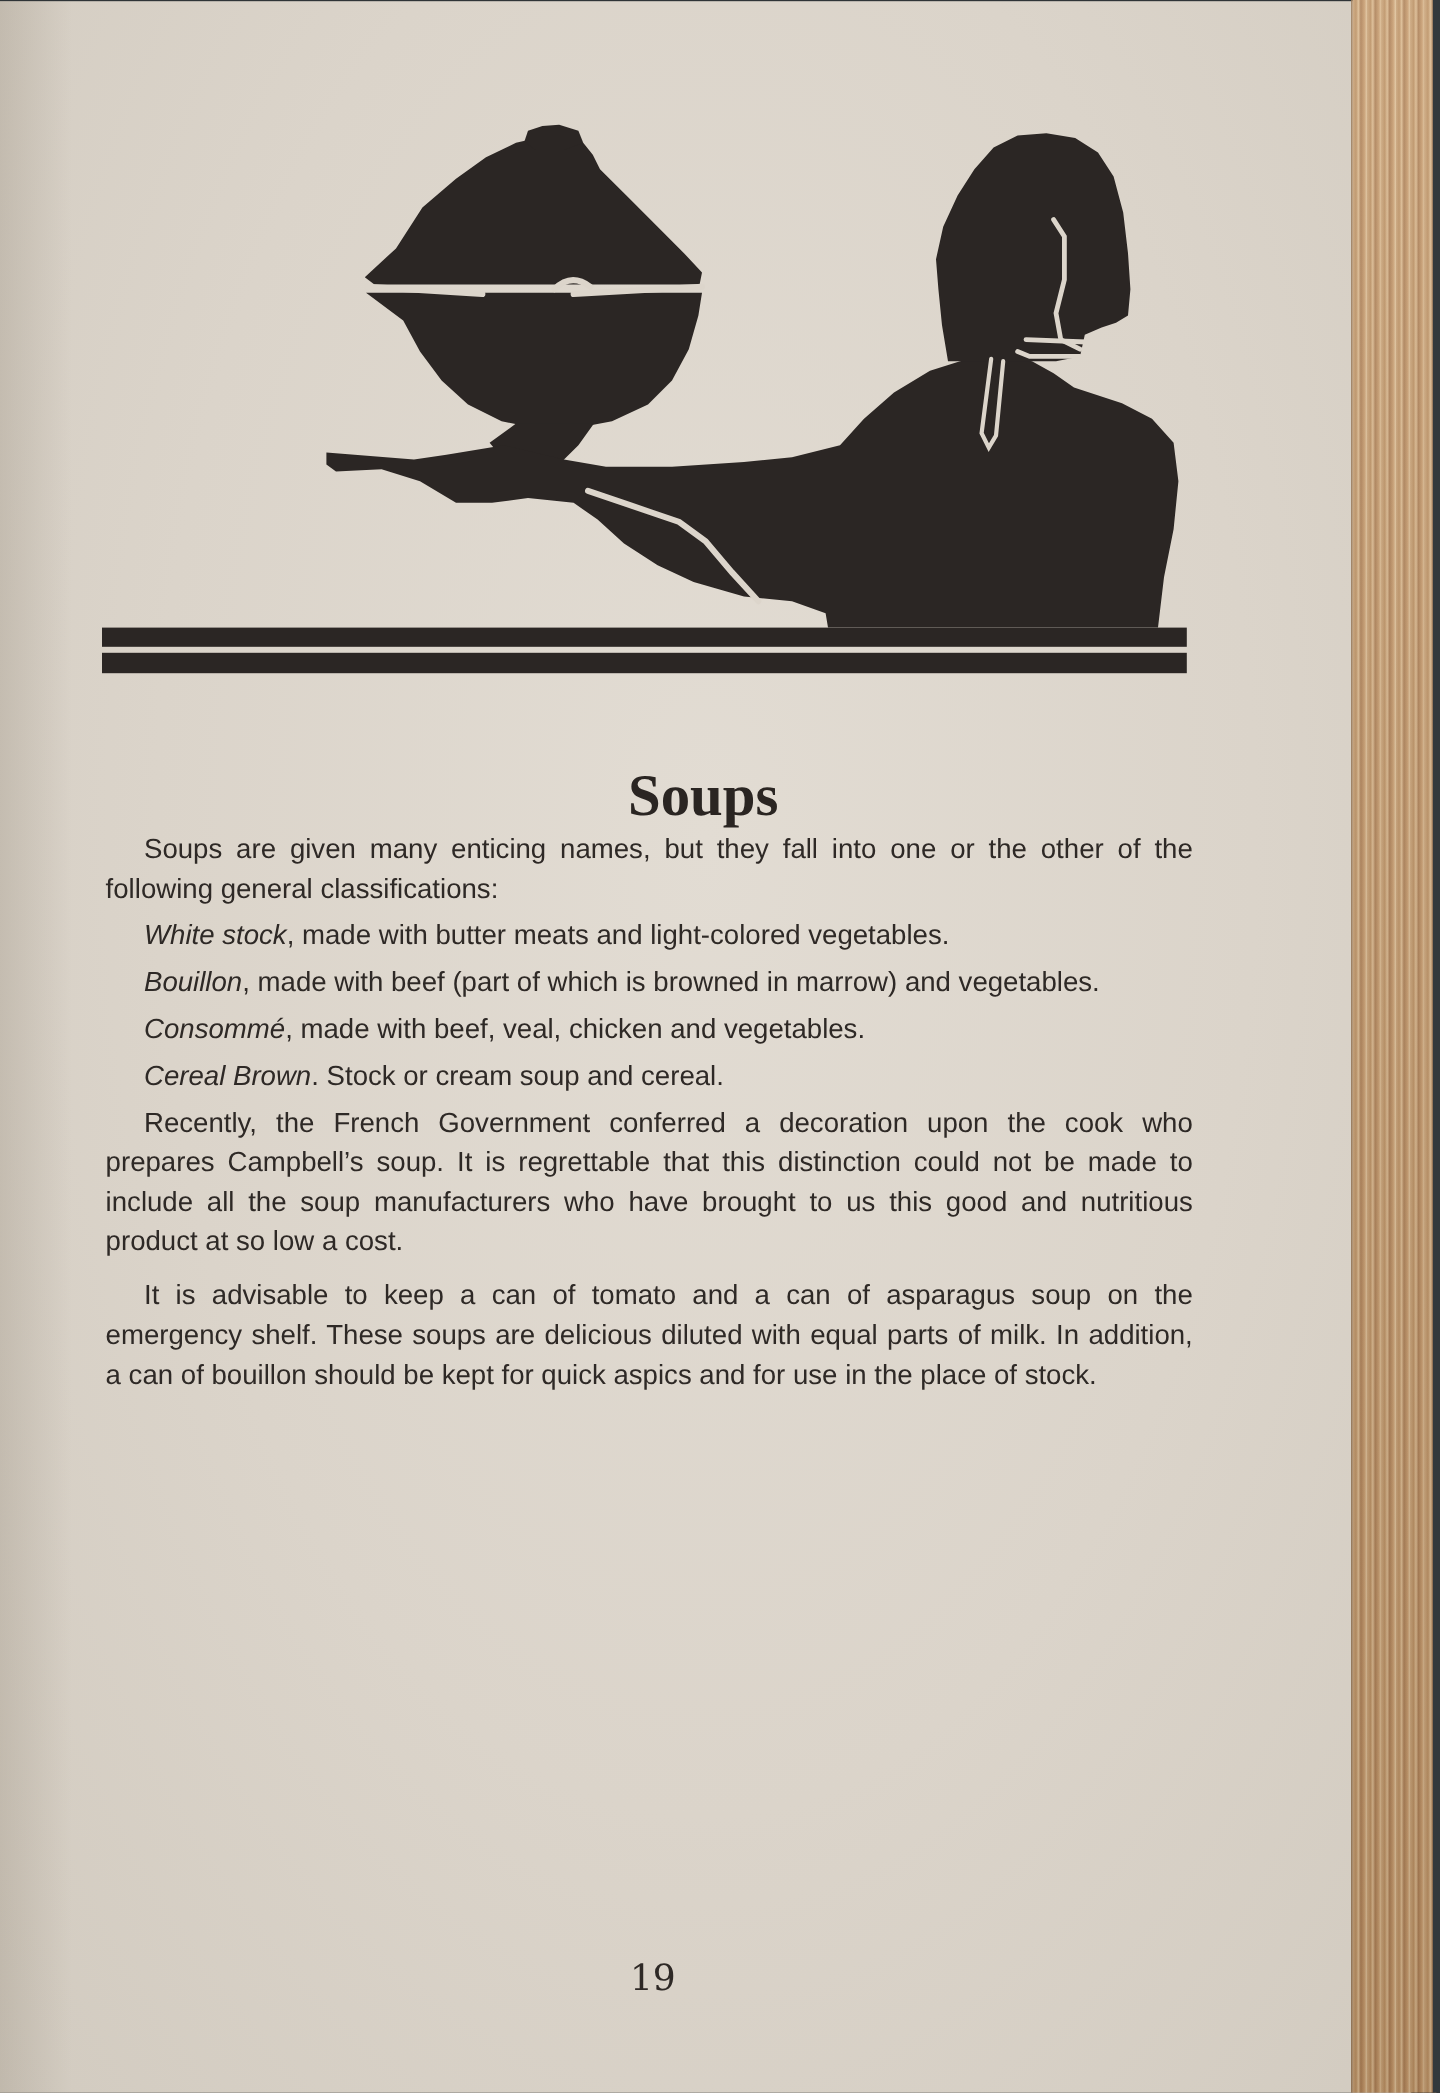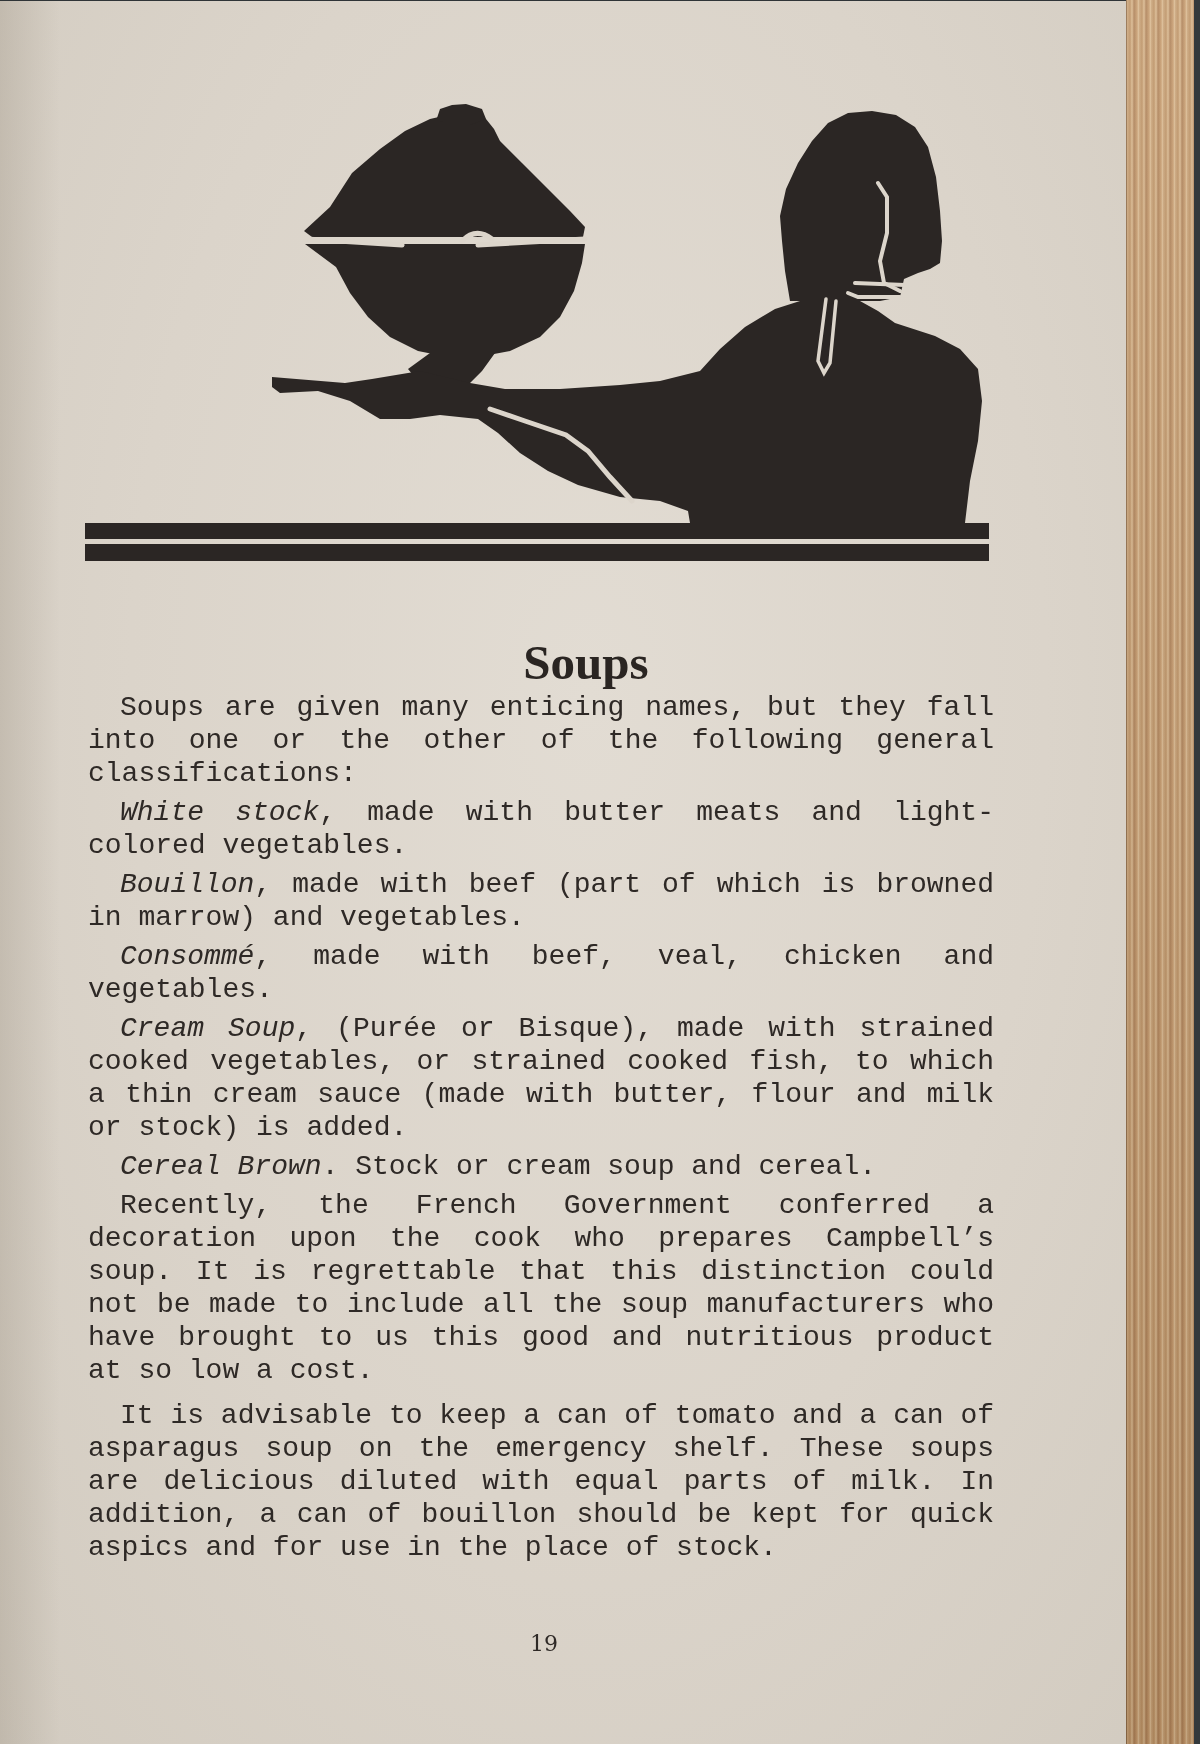--- a/index.html
+++ b/index.html
@@ -36,30 +36,30 @@
   .rule-bottom { top:543px; height:17px; }
 
   .title {
     position:absolute; left:0; width:1128px; top:600px; text-align:center;
     font-family:"Liberation Serif", serif; font-weight:bold; font-size:49px;
     color:#2a2522; letter-spacing:0px; padding-left:44px; box-sizing:border-box;
   }
 
   .body-text {
     position:absolute; left:88px; top:690px; width:906px;
-    font-family:Liberation Mono, monospace; font-size:28px; line-height:33px;
+    font-family:Liberation Sans, sans-serif; font-size:23px; line-height:33px;
     color:#2e2926; text-align:justify; font-stretch:condensed;
   }
   .body-text p { margin:0 0 12px 0; text-indent:32px; }
   .body-text p.tight { margin-bottom:6px; }
   .body-text em { font-style:italic; }
 
   .page-number {
     position:absolute; left:0; width:1088px; top:1630px; text-align:center;
-    font-family:"DejaVu Serif", serif; font-size:22px; color:#2e2926;
+    font-family:"DejaVu Serif", serif; font-size:30px; color:#2e2926;
   }
 </style>
 </head>
 <body>
 
 <div class="page">
 
   <svg class="illustration" width="1128" height="570" viewBox="0 0 1128 570">
     <g fill="#2b2624">
 
@@ -107,23 +107,20 @@
     <p class="tight">
       <em>White stock</em><span>, made with butter meats and light-colored vegetables.</span>
     </p>
     <p class="tight">
       <em>Bouillon</em><span>, made with beef (part of which is browned in marrow) and vegetables.</span>
     </p>
     <p class="tight">
       <em>Consommé</em><span>, made with beef, veal, chicken and vegetables.</span>
     </p>
     <p class="tight">
-      <em>Cream Soup</em><span>, (Purée or Bisque), made with strained cooked vegetables, or strained cooked fish, to which a thin cream sauce (made with butter, flour and milk or stock) is added.</span>
-    </p>
-    <p class="tight">
       <em>Cereal Brown</em><span>. Stock or cream soup and cereal.</span>
     </p>
     <p>
       <em></em><span>Recently, the French Government conferred a decoration upon the cook who prepares Campbell’s soup.  It is regrettable that this distinction could not be made to include all the soup manufacturers who have brought to us this good and nutritious product at so low a cost.</span>
     </p>
     <p>
       <em></em><span>It is advisable to keep a can of tomato and a can of asparagus soup on the emergency shelf.  These soups are delicious diluted with equal parts of milk.  In addition, a can of bouillon should be kept for quick aspics and for use in the place of stock.</span>
     </p>
   </div>
 

